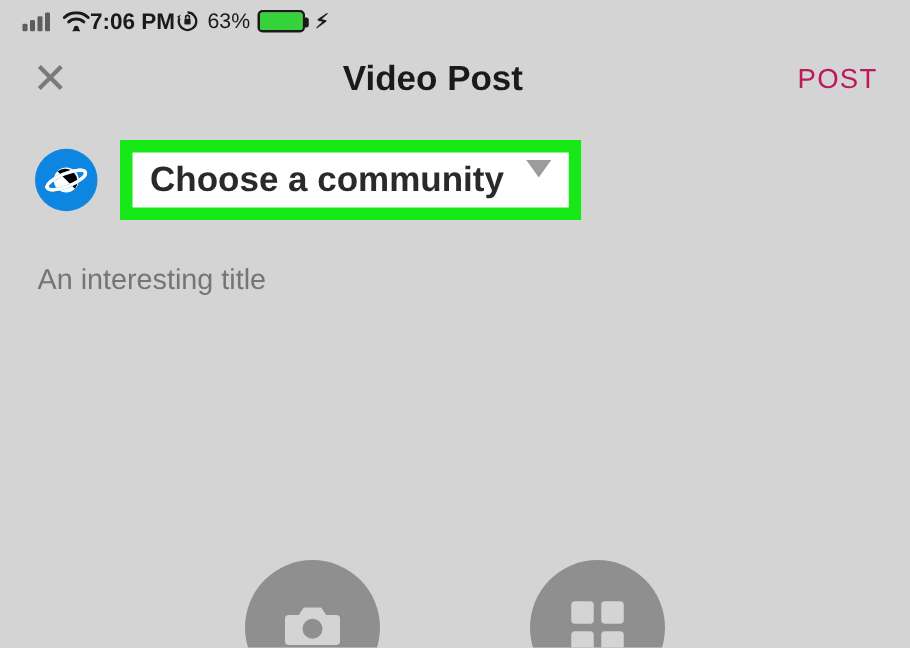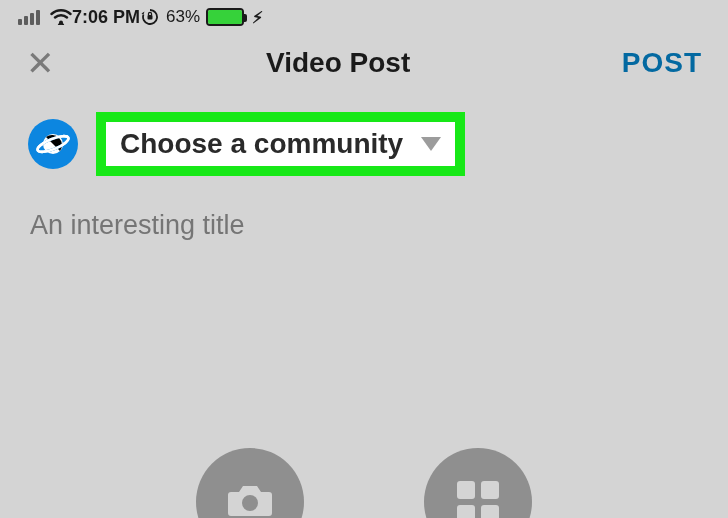--- a/index.html
+++ b/index.html
@@ -53,45 +53,45 @@
     .lock-rot svg { display:block }
 
     .nav-bar {
       display:flex;
       align-items:center;
       justify-content:space-between;
       padding: 14px 26px 14px 26px;
     }
     .close-x { font-size: 34px; color:#7a7a7a; cursor:pointer; line-height:1 }
     .nav-title { font-size: 28px; font-weight:600; color:#1a1a1a }
-    .post-btn { font-size: 28px; font-weight:700; color:#0369a1; letter-spacing:1px; cursor:pointer }
+    .post-btn { font-size: 22px; font-weight:400; color:#be185d; letter-spacing:1px; cursor:pointer }
 
     .community-row {
       display:flex;
       align-items:center;
       gap:18px;
       padding: 0 28px;
       margin-top: 18px;
     }
     .planet {
       width:50px; height:50px; border-radius:50%;
       background:#0c86e0; display:flex; align-items:center; justify-content:center;
     }
     .highlight-box {
       border: 10px solid #17e817;
       background: #fff;
       padding: 6px 14px 6px 14px;
-      display:flex; align-items:center; gap:18px;
+      display:flex; align-items:flex-start; gap:18px;
     }
     .community-text { font-size:28px; font-weight:600; color:#2a2a2a }
     .chevron { width:0;height:0;border-left:10px solid transparent;border-right:10px solid transparent;border-top:14px solid #9c9c9c }
 
     .title-input {
       margin: 34px 30px 0 30px;
-      font-size: 27px;
+      font-size: 23px;
       color:#8a8a8a;
       border:none;
       background:transparent;
       outline:none;
       width: calc(100% - 60px);
     }
 
     .action-circles {
       position:absolute;
       bottom:-38px;

